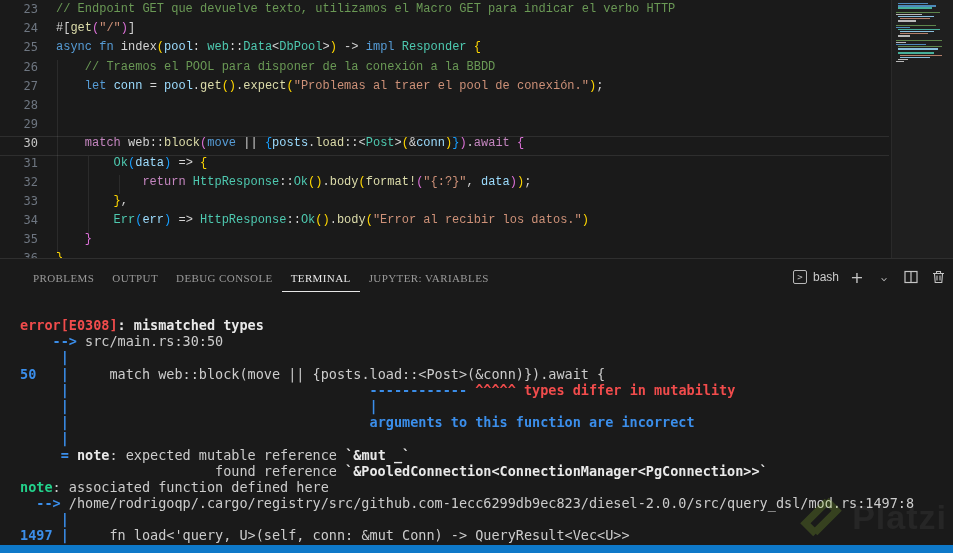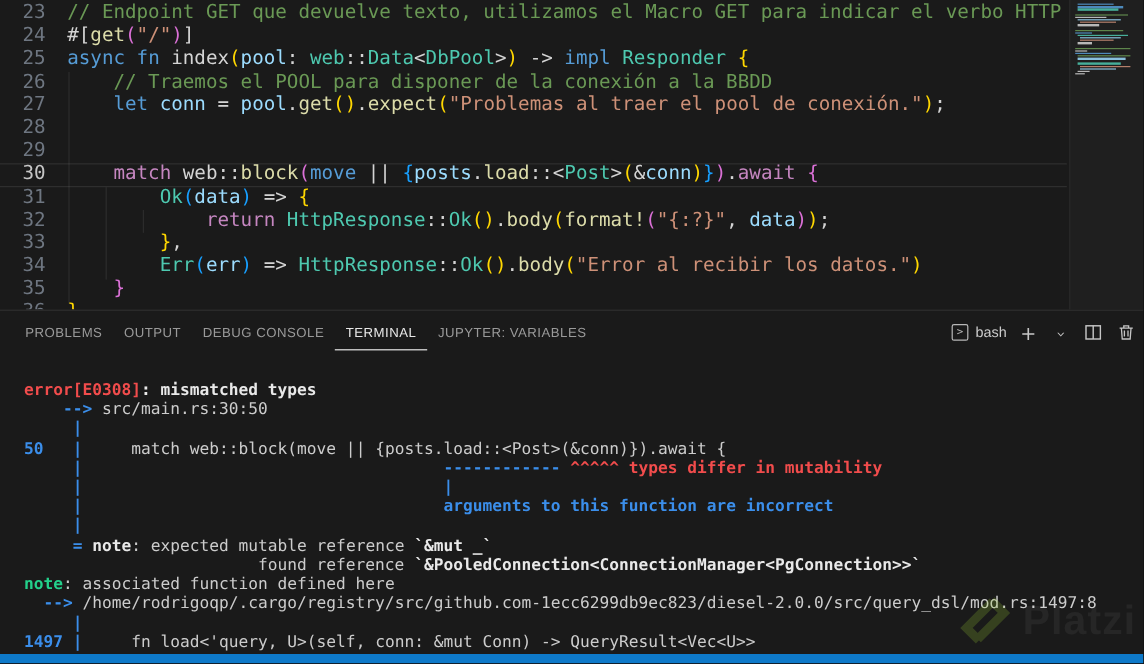--- a/index.html
+++ b/index.html
@@ -4,38 +4,38 @@
 <style>
   * { margin:0; padding:0; box-sizing:border-box; }
   html,body { background:#111; }
   #app {
     position:relative; width:953px; height:553px; overflow:hidden;
     background:#1a1a1a;
     font-family:"DejaVu Sans Mono", monospace;
   }
   
   #editor { position:absolute; left:0; top:0; width:953px; height:258px; overflow:hidden; }
-  .code-line { position:relative; display:flex; height:19.2px; line-height:19.2px; font-size:16px; white-space:pre; }
+  .code-line { position:relative; display:flex; height:19.2px; line-height:19.2px; font-size:12px; white-space:pre; }
   .ln { width:38px; text-align:right; color:#6e7681; flex:0 0 38px; user-select:none; }
-  .lc { padding-left:18px; white-space:pre; }
+  .lc { padding-left:18px; white-space:pre;font-family:Liberation Mono, monospace; }
   .cm{color:#6A9955} .kw{color:#569CD6} .ctl{color:#C586C0} .ty{color:#4EC9B0}
   .fn{color:#DCDCAA} .va{color:#9CDCFE} .st{color:#CE9178} .pn{color:#D4D4D4}
   .b1{color:#FFD700} .b2{color:#DA70D6} .b3{color:#179FFF}
   .cur-line { position:absolute; left:0; top:136.4px; width:889px; height:20px;
     border-top:1px solid rgba(255,255,255,0.09); border-bottom:1px solid rgba(255,255,255,0.09);
     pointer-events:none; }
   .cur-line-ln { color:#c6c6c6 !important; }
   .guide { position:absolute; width:1px; background:rgba(255,255,255,0.08); }
   
   #minimap { position:absolute; right:0; top:0; width:62px; height:258px; background:#1f1f1f; border-left:1px solid #2a2a2a; }
   .mm-row { position:absolute; height:1.4px; opacity:.85; }
   
   #panel { position:absolute; left:0; top:258px; width:953px; height:287px; background:#1a1a1a; border-top:1px solid #2f2f2f; }
-  #panel-tabs { position:absolute; left:4px; top:0; height:36px; width:769px; display:flex; align-items:center;
-    font-family:Liberation Sans, sans-serif; font-size:11px; letter-spacing:.4px; color:#9a9a9a; padding-left:8px; }
+  #panel-tabs { position:absolute; left:16px; top:0; height:36px; width:769px; display:flex; align-items:center;
+    font-family:Liberation Serif, serif; font-size:11px; letter-spacing:.4px; color:#9a9a9a; padding-left:8px; }
   .ptab { padding:9px 9px 7px 9px; cursor:pointer; text-transform:uppercase; }
   .ptab.active { color:#e7e7e7; border-bottom:1px solid #e7e7e7; }
   #panel-actions { position:absolute; right:6px; top:0; height:36px; display:flex; align-items:center; gap:9px; color:#c5c5c5; }
   #term-chip { display:flex; align-items:center; gap:6px; font-family:"Liberation Sans", sans-serif; font-size:12px; color:#cccccc; }
   .term-box { width:14px; height:14px; border:1px solid #b8b8b8; border-radius:2px; font-size:9px; line-height:12px; text-align:center; color:#b8b8b8; font-family:"DejaVu Sans Mono",monospace; }
   .icon-btn { display:flex; align-items:center; justify-content:center; width:18px; height:18px; cursor:pointer; }
   .plus { font-size:16px; font-family:"DejaVu Sans",sans-serif; color:#c5c5c5; }
   .chev { font-size:9px; color:#c5c5c5; transform:scaleX(1.4); }
   
   #terminal { position:absolute; left:4px; top:58px; width:946px; font-size:13.5px; }

